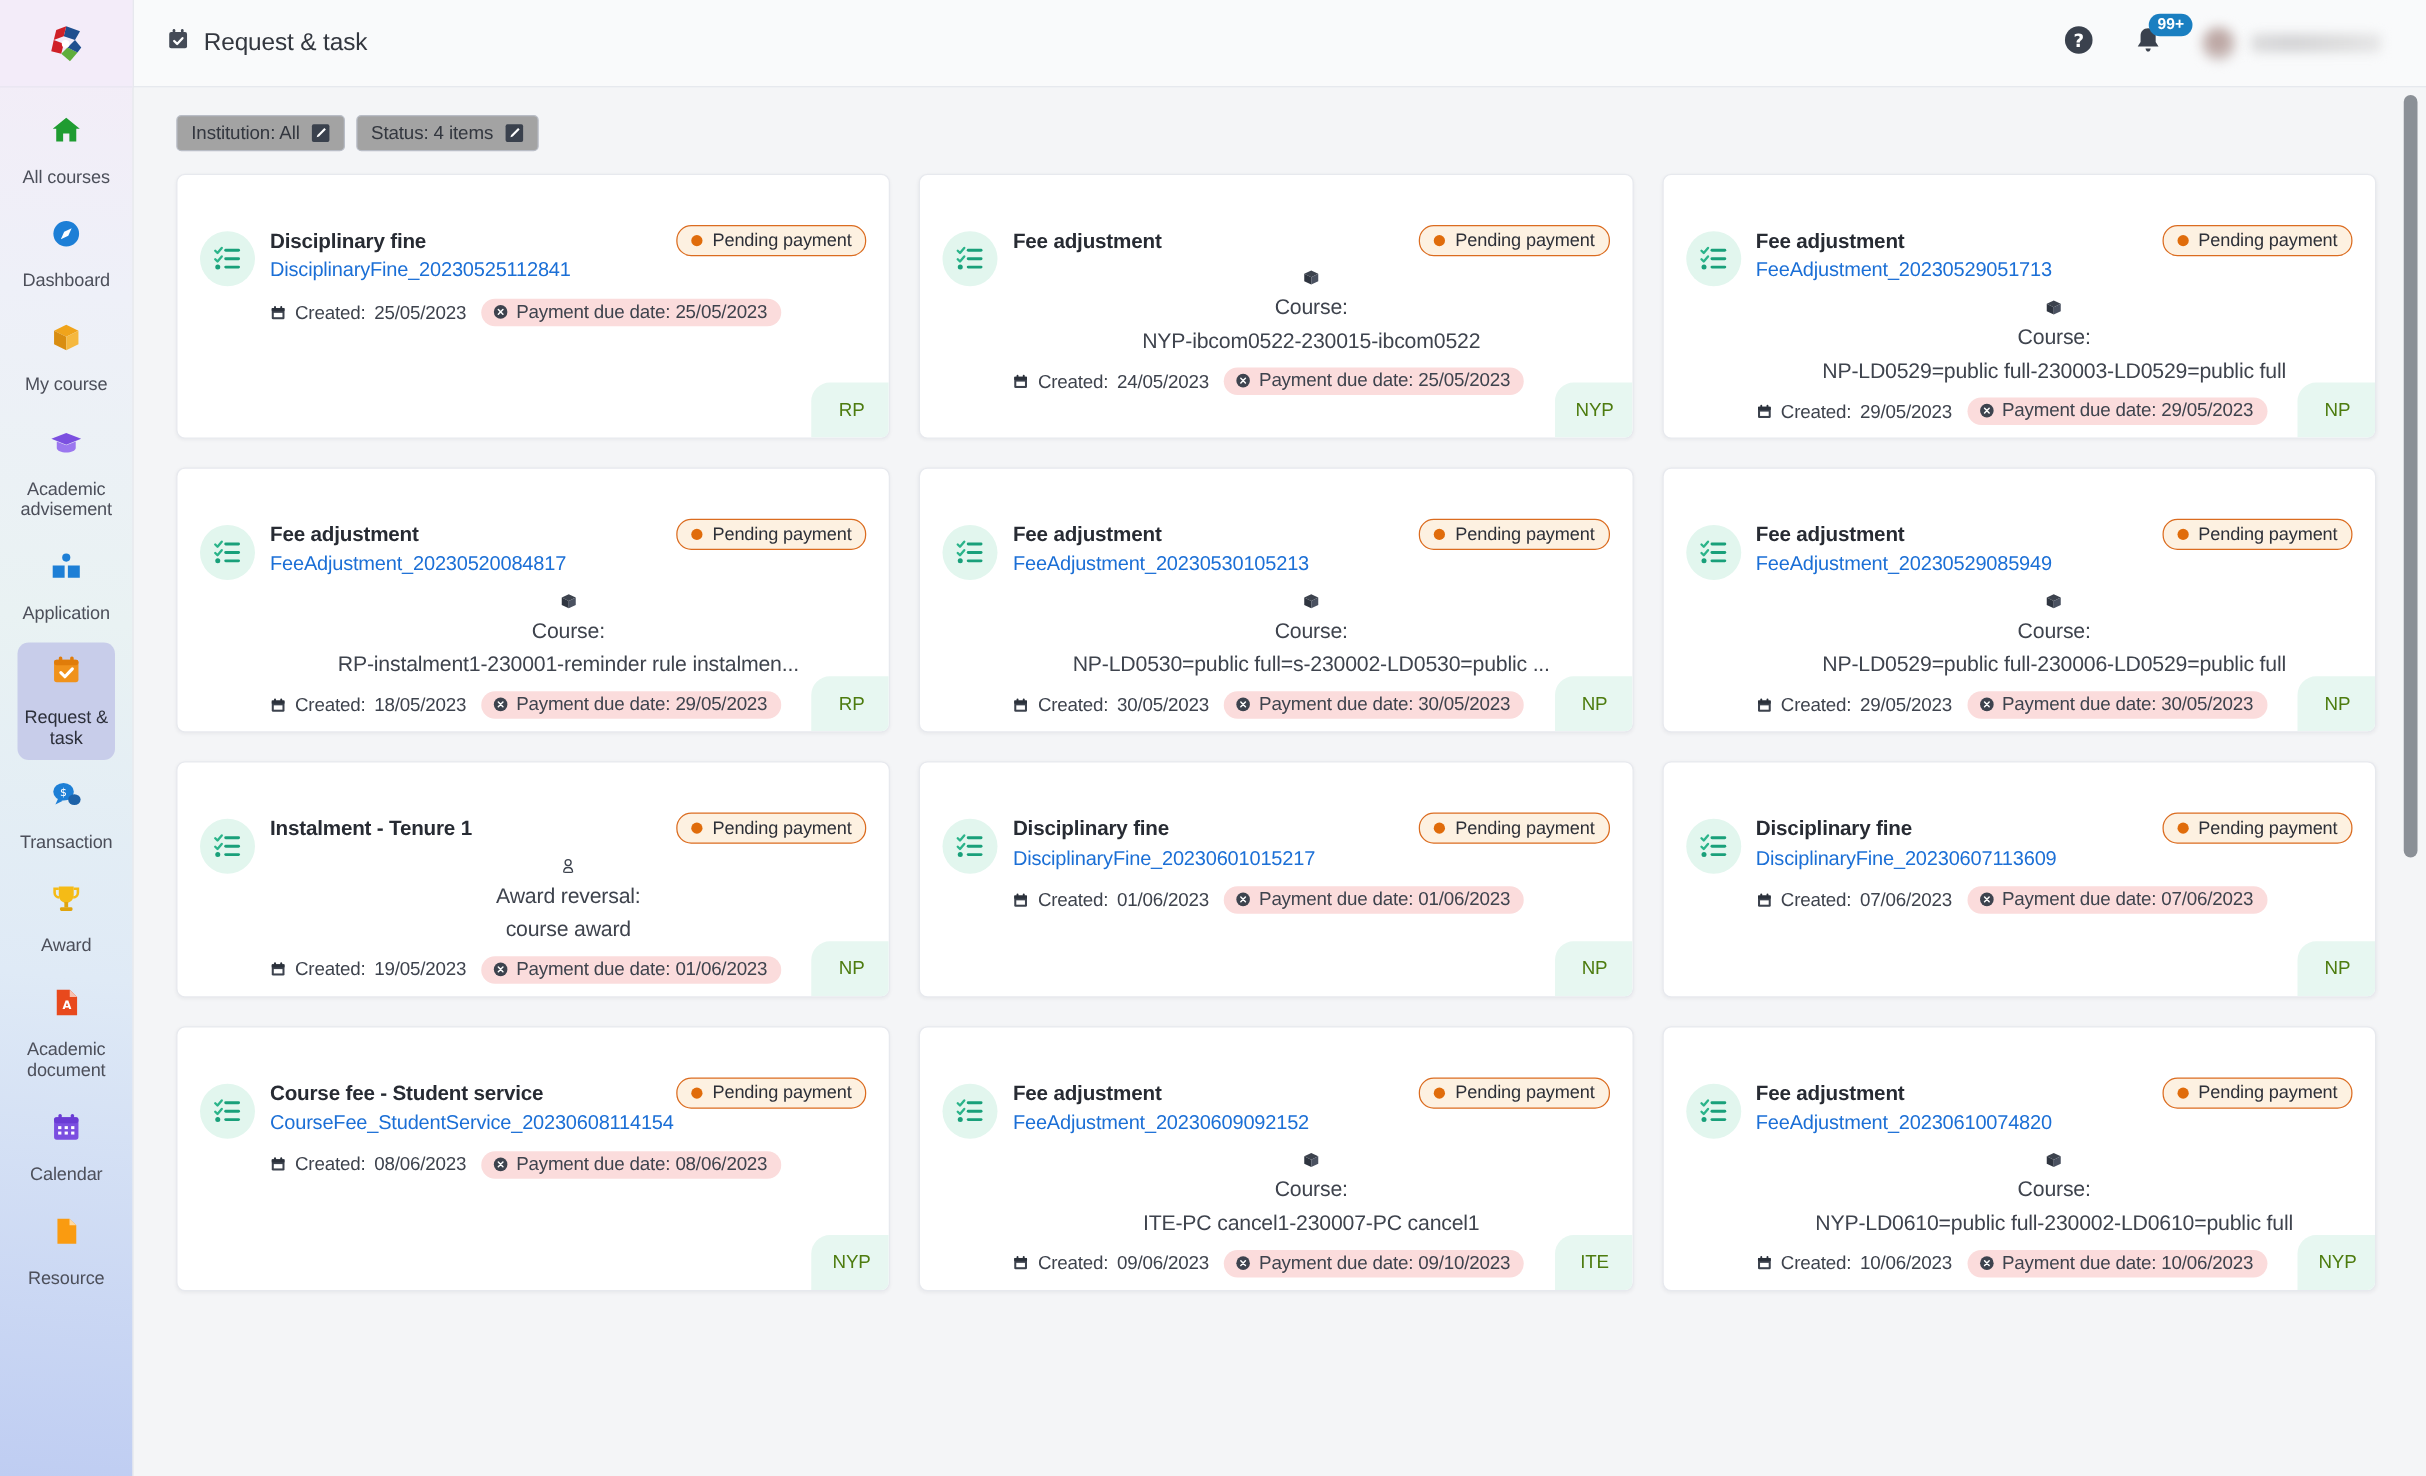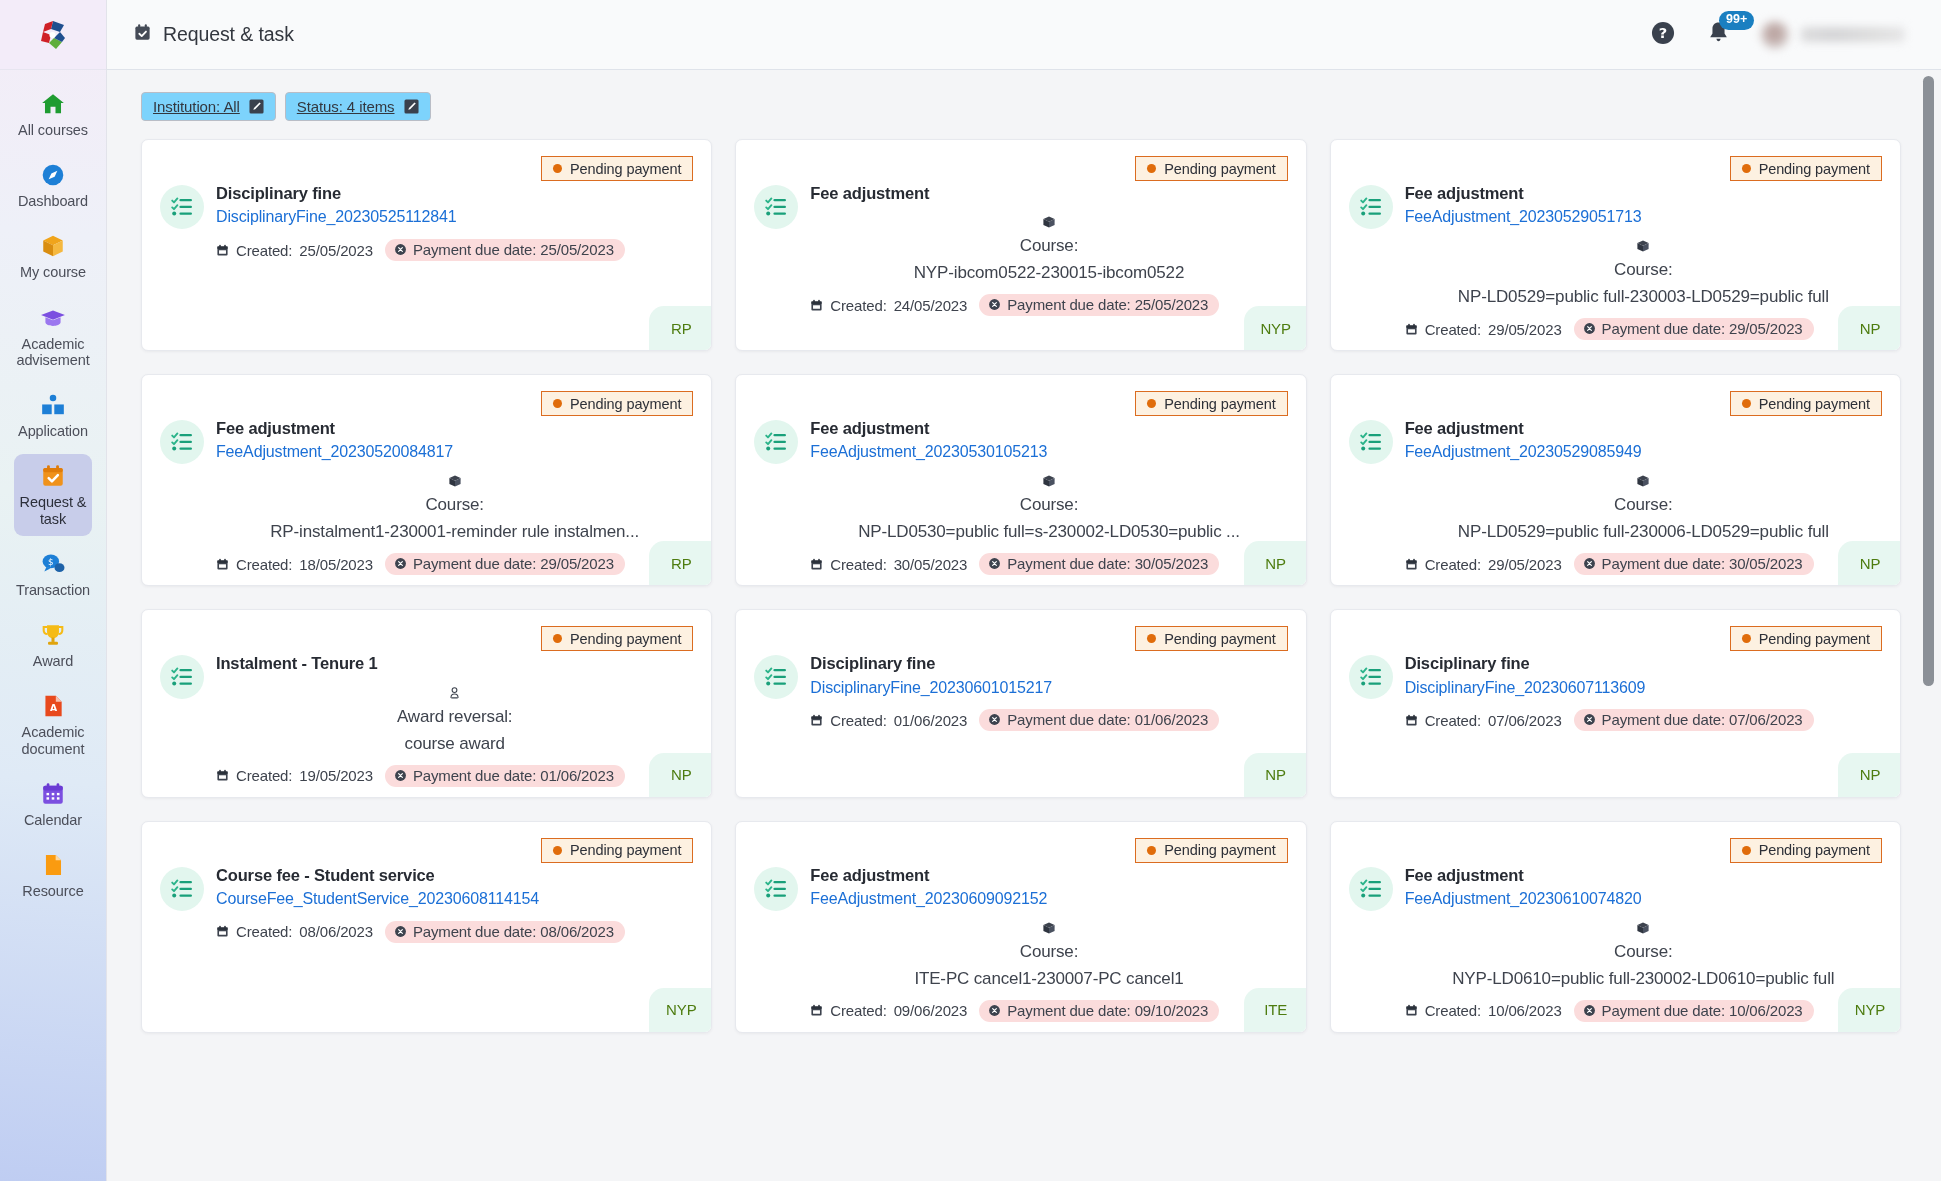--- a/index.html
+++ b/index.html
@@ -31,21 +31,21 @@
   .nav-item {
     width: 78px; margin: 0 auto 6px auto;
     padding: 9px 2px 9px 2px;
     border-radius: 9px;
     display: flex; flex-direction: column; align-items: center; gap: 5px;
     cursor: pointer;
   }
   .nav-item.active { background: #c8cdea; }
   .nav-label {
     font-size: 14.5px; color: #4c4f5a; line-height: 1.12;
-    text-align: center; letter-spacing: -0.1px;
+    text-align: center; letter-spacing: -0.1px; margin-top: 12px;
   }
   .nav-item.active .nav-label { color: #2c2f3a; }
   .nav-icon { width: 26px; height: 26px; display: block; }
 
   
   #main { flex: 1 1 auto; height: 1181px; display: flex; flex-direction: column; min-width: 0; }
 
   .topbar {
     height: 70px; flex: 0 0 70px; background: #f9fafb;
     display: flex; align-items: center; padding: 0 22px 0 26px;
@@ -81,45 +81,44 @@
 
   .tabs { display: flex; gap: 27px; padding-left: 8px; margin-bottom: 20px; }
   .tab {
     font-size: 16.5px; color: #5e6370; padding-bottom: 9px; cursor: pointer;
     border-bottom: 3px solid transparent; letter-spacing: -0.1px;
   }
   .tab.active { color: #1e232b; font-weight: bold; border-bottom-color: #1272b8; }
 
   .filters { display: flex; gap: 9px; padding-left: 8px; margin-bottom: 18px; }
   .chip {
-    border: 1px solid #b9bdc6; background: #7dd3fc; border-radius: 4px;
+    border: 1px solid #b9bdc6; background: #a3a3a3; border-radius: 4px;
     height: 29px; display: flex; align-items: center; gap: 9px;
     padding: 0 11px; font-size: 15px; color: #33373f; cursor: pointer;
     letter-spacing: -0.1px;
-    text-decoration: underline;
   }
   .chip-edit { width: 15px; height: 15px; display: block; }
 
   
   .grid {
     display: grid; grid-template-columns: repeat(3, 1fr);
     gap: 23px; padding-left: 8px;
   }
   .card {
     background: #fff; border: 1px solid #e7e9ee; border-radius: 7px;
     box-shadow: 0 1px 3px rgba(30,40,60,0.055);
     position: relative; min-height: 178px;
     padding: 16px 18px 10px 18px; overflow: hidden; cursor: pointer;
   }
   .status-pill-row { display: flex; justify-content: flex-end; height: 25px; }
   .status-pill {
     display: inline-flex; align-items: center; gap: 8px;
     border: 1px solid #db6c20; background: #fdf1e1; color: #2d3038;
-    border-radius: 0; height: 25px; padding: 0 11px; font-size: 14.5px;
-    letter-spacing: -0.1px; white-space: nowrap;
+    border-radius: 12px; height: 25px; padding: 0 11px; font-size: 14.5px;
+    letter-spacing: -0.1px; white-space: nowrap; margin-top: 24px;
   }
   .dot-orange { width: 9px; height: 9px; border-radius: 50%; background: #e06c0b; display: block; }
 
   .card-body { display: flex; gap: 12px; margin-top: 2px; }
   .card-icon-circle {
     width: 44px; height: 44px; flex: 0 0 44px; border-radius: 50%;
     background: #e2f6ee; display: flex; align-items: center; justify-content: center;
     margin-top: 2px;
   }
   .card-text { flex: 1 1 auto; min-width: 0; }

